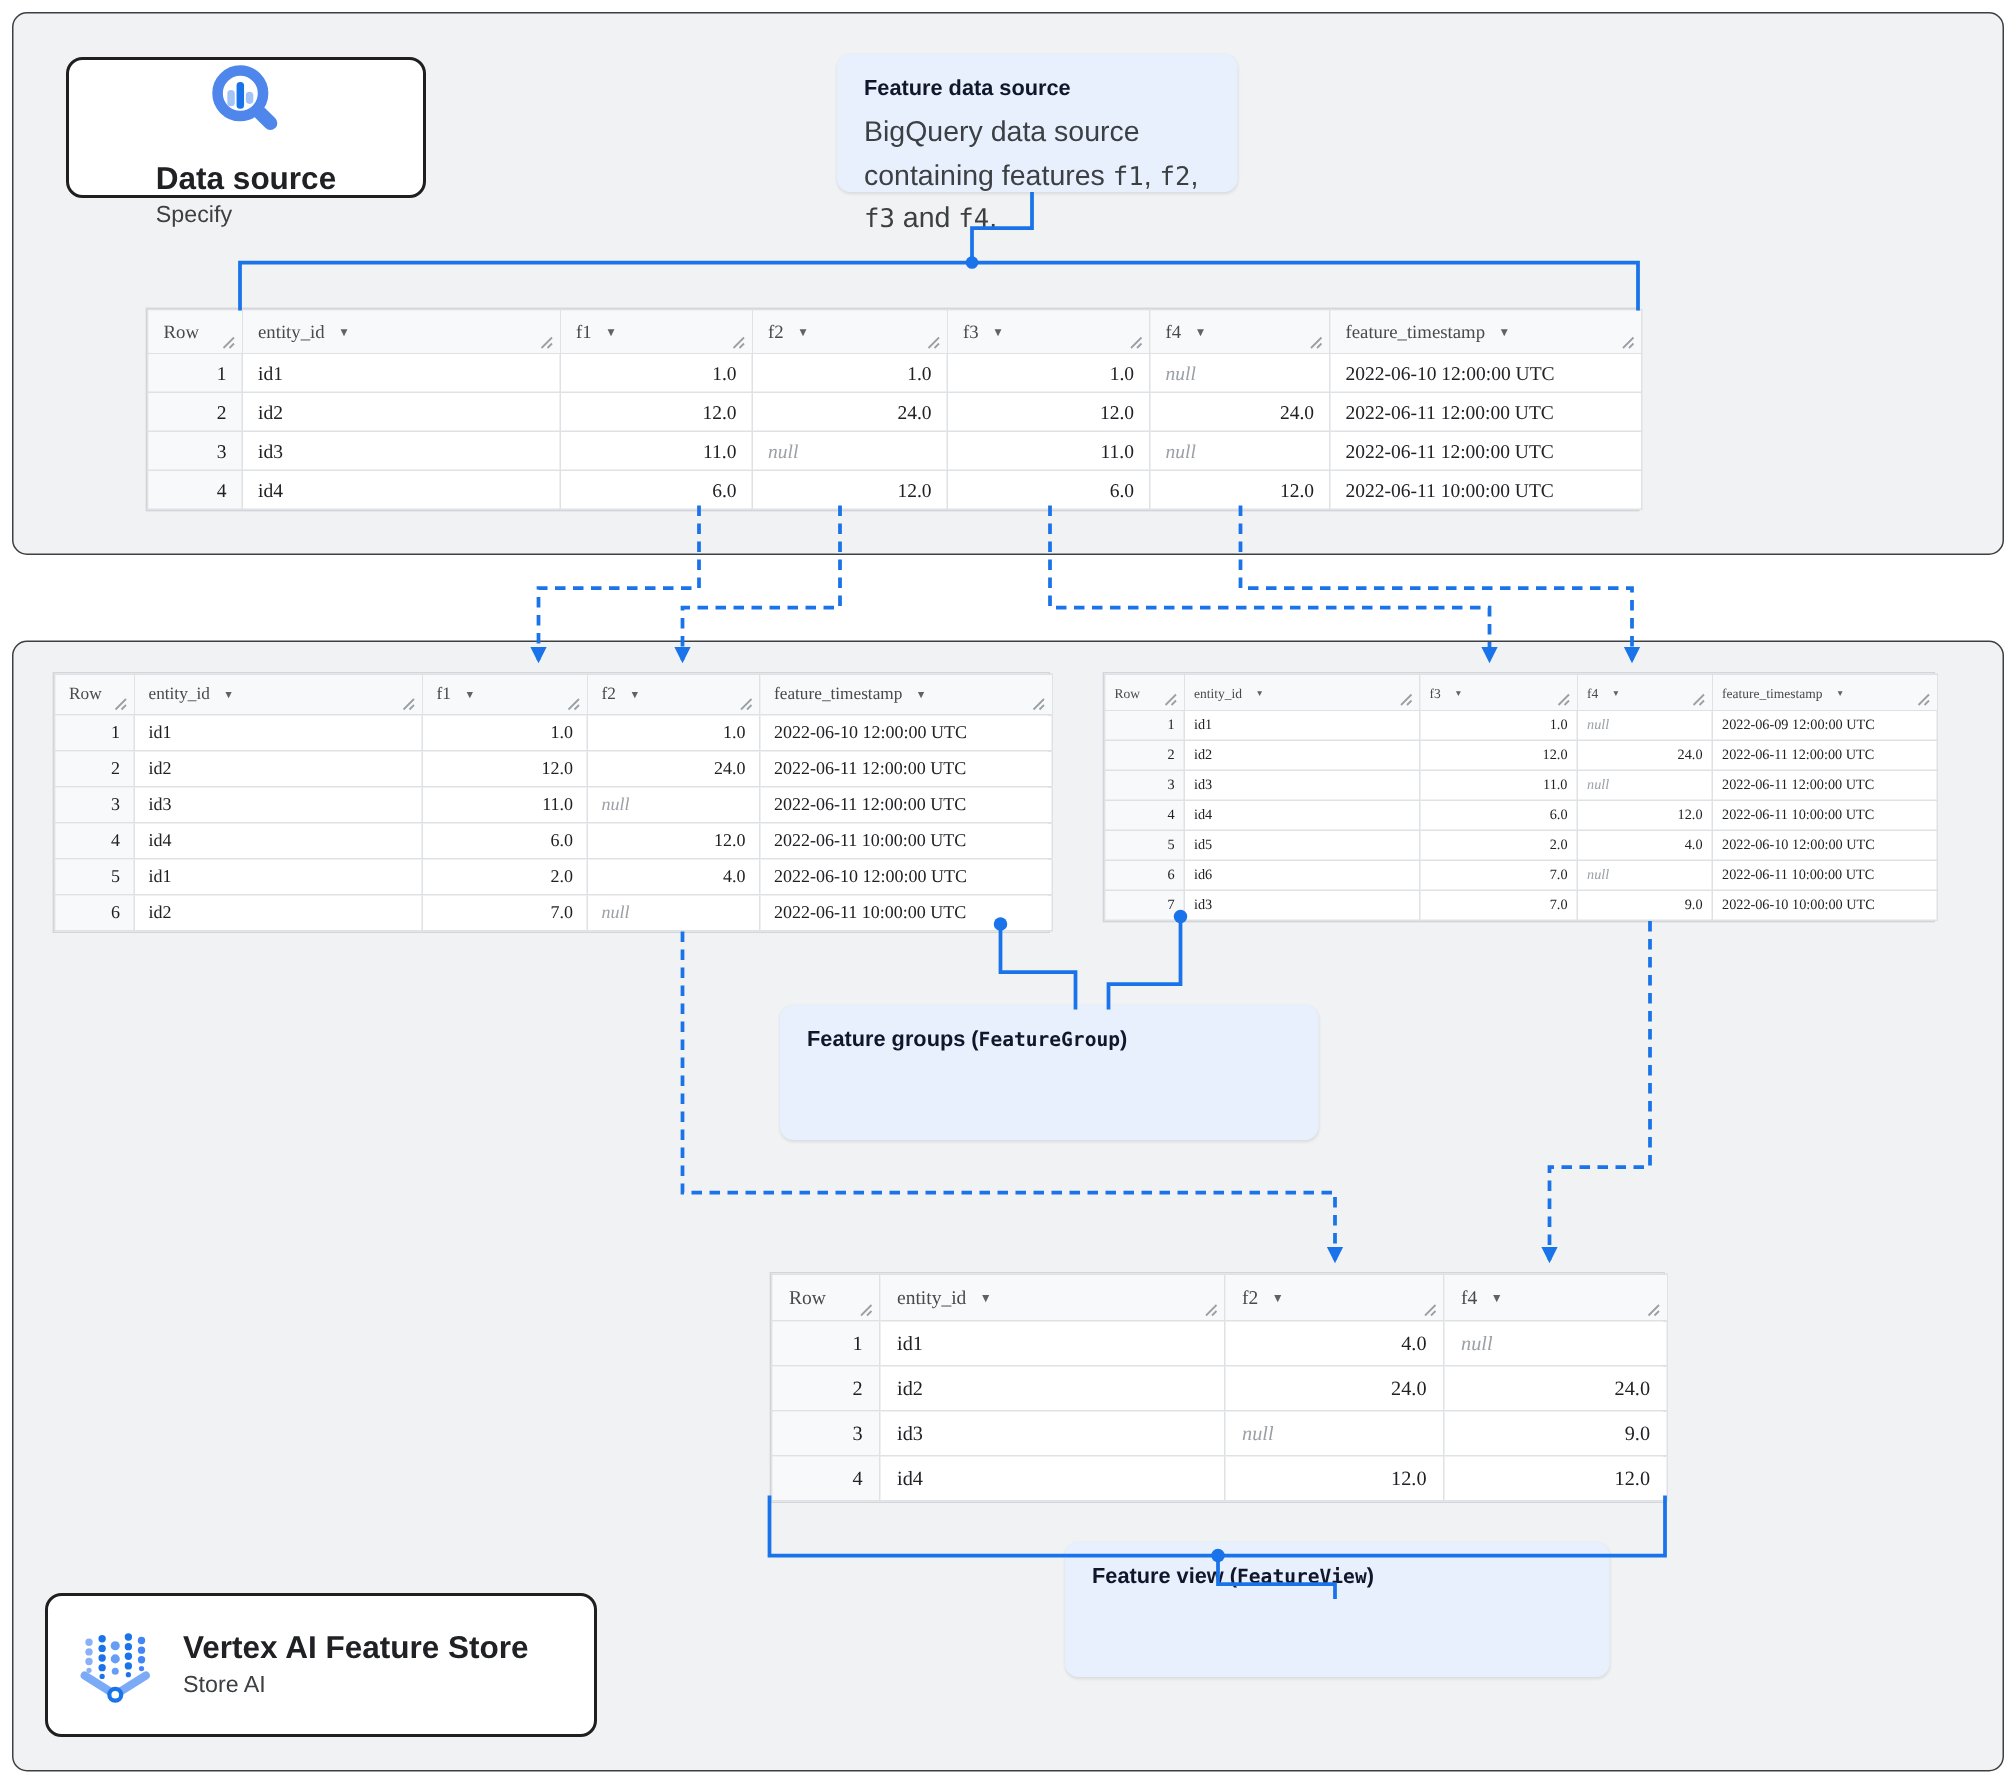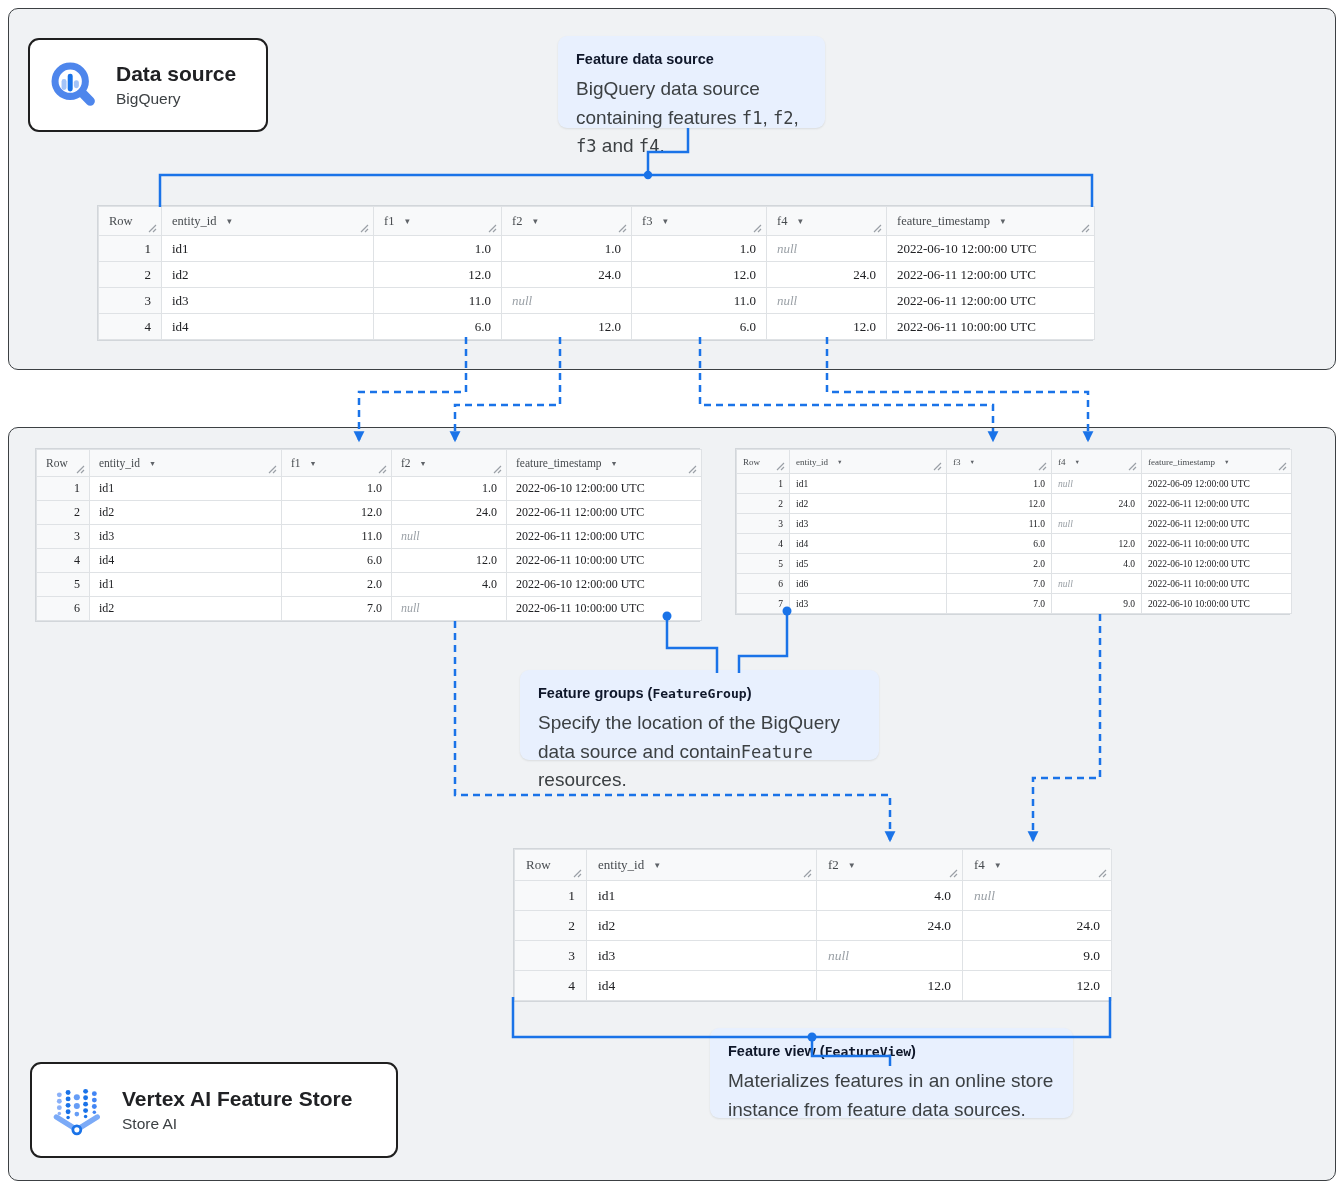--- a/index.html
+++ b/index.html
@@ -6,21 +6,21 @@
   .page{position:relative;width:1344px;height:1190px;background:#ffffff;overflow:hidden;
         font-family:"Liberation Sans", sans-serif;color:#202124;}
   .outer-box{position:absolute;background:#f0f2f4;border:1.5px solid #3c4043;border-radius:10px;z-index:1;}
   .box-top{left:8px;top:8px;width:1326px;height:360px;}
   .box-bottom{left:8px;top:427px;width:1326px;height:752px;}
 
   .card{position:absolute;background:#ffffff;border:2px solid #1f1f1f;border-radius:11px;
         display:flex;align-items:center;gap:16px;padding:0 18px;z-index:4;box-sizing:border-box;}
   .card .c-title{font-size:21px;font-weight:700;color:#202124;line-height:1.15;}
   .card .c-sub{font-size:15.5px;color:#3c4043;margin-top:3px;}
-  .card-ds{left:28px;top:38px;width:240px;height:94px;}
+  .card-ds{left:44px;top:38px;width:240px;height:94px;flex-direction:column;}
   .card-vx{left:30px;top:1062px;width:368px;height:96px;}
 
   .callout{position:absolute;background:#e8f0fe;border-radius:9px;padding:15px 18px;z-index:4;
            box-sizing:border-box;box-shadow:0 1px 2px rgba(60,64,67,.12);}
   .callout .ct{font-size:14.5px;font-weight:700;color:#0f172a;margin-bottom:8px;}
   .callout .cb{font-size:19px;color:#3c4043;line-height:1.5;}
   .mono{font-family:"DejaVu Sans Mono", monospace;font-size:0.9em;}
   .co-fds{left:558px;top:36px;width:267px;height:92px;}
   .co-fg{left:520px;top:670px;width:359px;height:90px;}
   .co-fv{left:710px;top:1028px;width:363px;height:90px;}
@@ -66,21 +66,21 @@
       <svg width="52" height="52" viewBox="0 0 48 48">
         <circle cx="20.5" cy="20.5" r="14" fill="#ffffff" stroke="#4e86ec" stroke-width="6.5"></circle>
         <rect x="12.5" y="18.5" width="4.6" height="10" rx="2.2" fill="#a3c4f8"></rect>
         <rect x="18.2" y="13.5" width="4.6" height="16.5" rx="2.2" fill="#1a73e8"></rect>
         <rect x="23.9" y="19.5" width="4.6" height="7.5" rx="2.2" fill="#a3c4f8"></rect>
         <rect x="29" y="28.5" width="17" height="8.5" rx="4.2" fill="#4e86ec" transform="rotate(45 33 32.5)"></rect>
       </svg>
     </span>
     <span>
       <div class="c-title">Data source</div>
-      <div class="c-sub">BigQuery</div>
+      <div class="c-sub">Specify</div>
     </span>
   </div>
 
   <div class="card card-vx">
     <span class="icon-wrap">
       <svg width="56" height="56" viewBox="0 0 48 48">
         <g fill="#8ab0f8">
           <circle cx="8" cy="11" r="2.1"></circle>
             <circle cx="8" cy="16.5" r="2.1"></circle>
             <circle cx="8" cy="22" r="2.1"></circle>
@@ -121,26 +121,24 @@
     </span>
   </div>
 
   <div class="callout co-fds">
     <div class="ct"><span>Feature data source</span></div>
     <div class="cb"><span>BigQuery data source containing features </span><span class="mono">f1</span><span>, </span><span class="mono">f2</span><span>, </span><span class="mono">f3</span><span> and </span><span class="mono">f4</span><span>.</span></div>
   </div>
 
   <div class="callout co-fg">
     <div class="ct"><span>Feature groups (</span><span class="mono">FeatureGroup</span><span>)</span></div>
-    <div class="cb"><span>Specify the location of the BigQuery data source and contain</span><span class="mono">Feature</span><span> resources.</span></div>
   </div>
 
   <div class="callout co-fv">
     <div class="ct"><span>Feature view (</span><span class="mono">FeatureView</span><span>)</span></div>
-    <div class="cb"><span>Materializes features in an online store instance from feature data sources.</span></div>
   </div>
 
   <div class="dtable size-a t-source">
       <table>
         <colgroup>
           <col style="width: 63px;">
           <col style="width: 212px;">
           <col style="width: 128px;">
           <col style="width: 130px;">
           <col style="width: 135px;">

